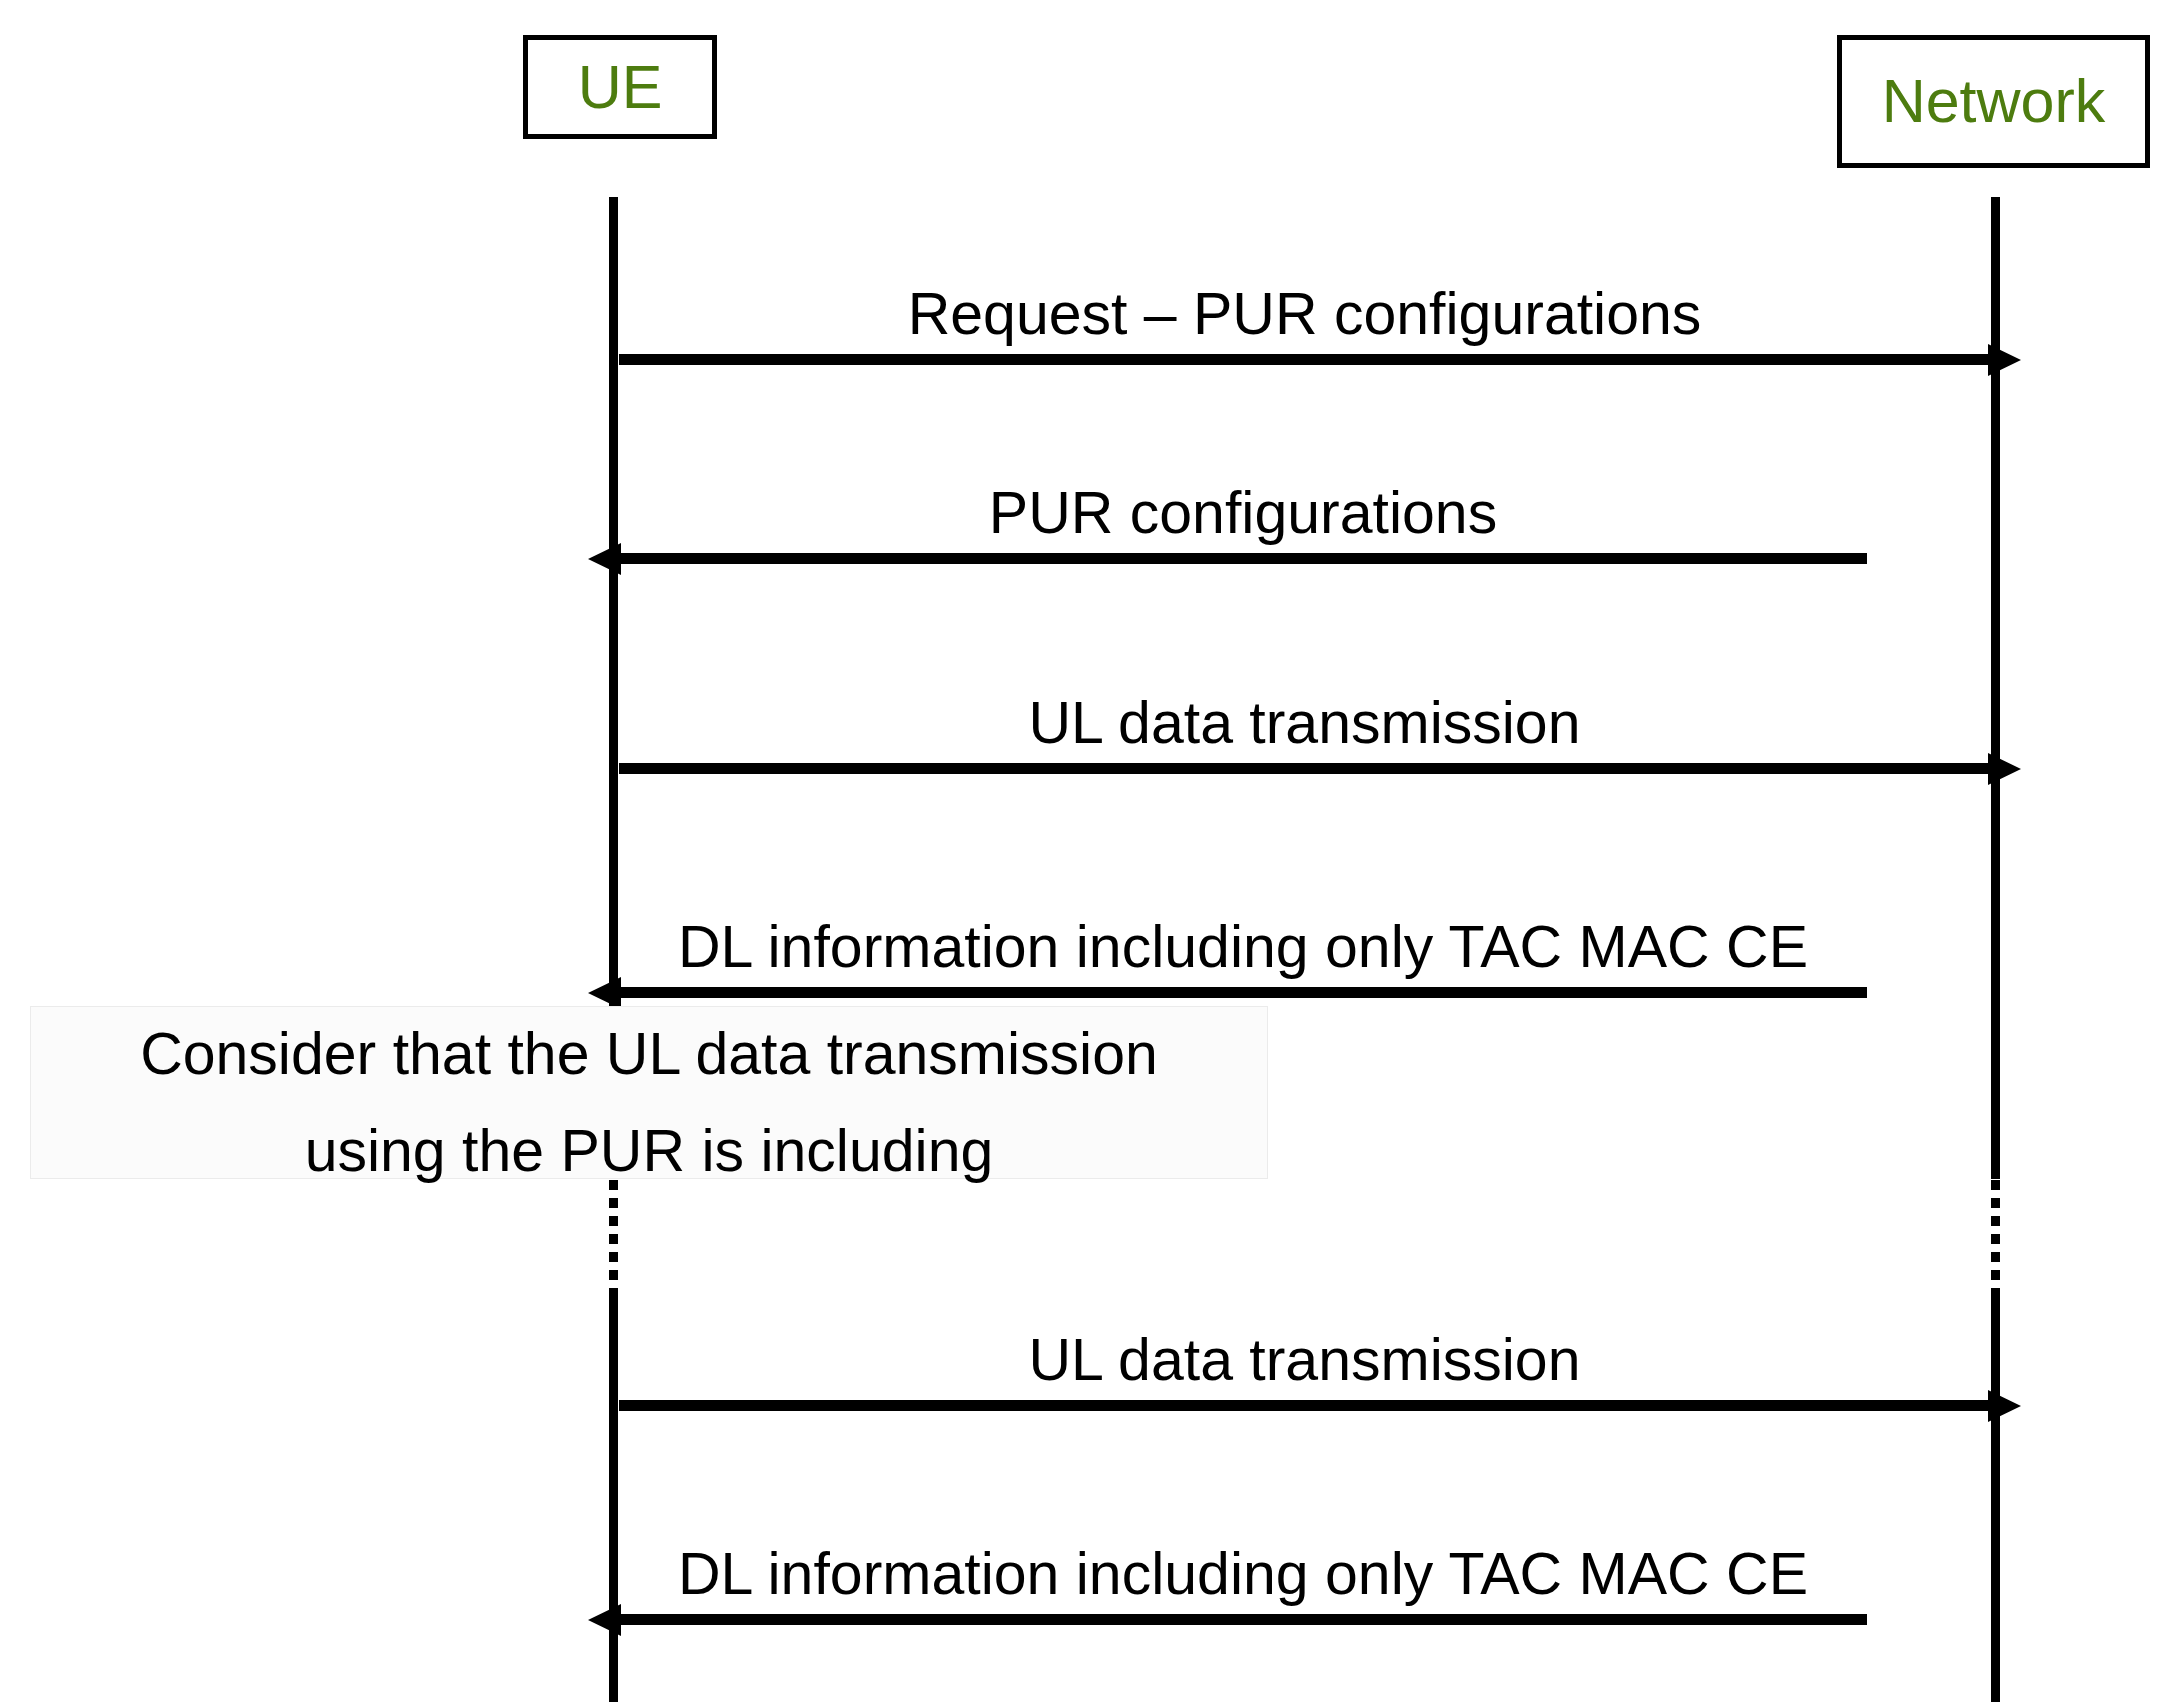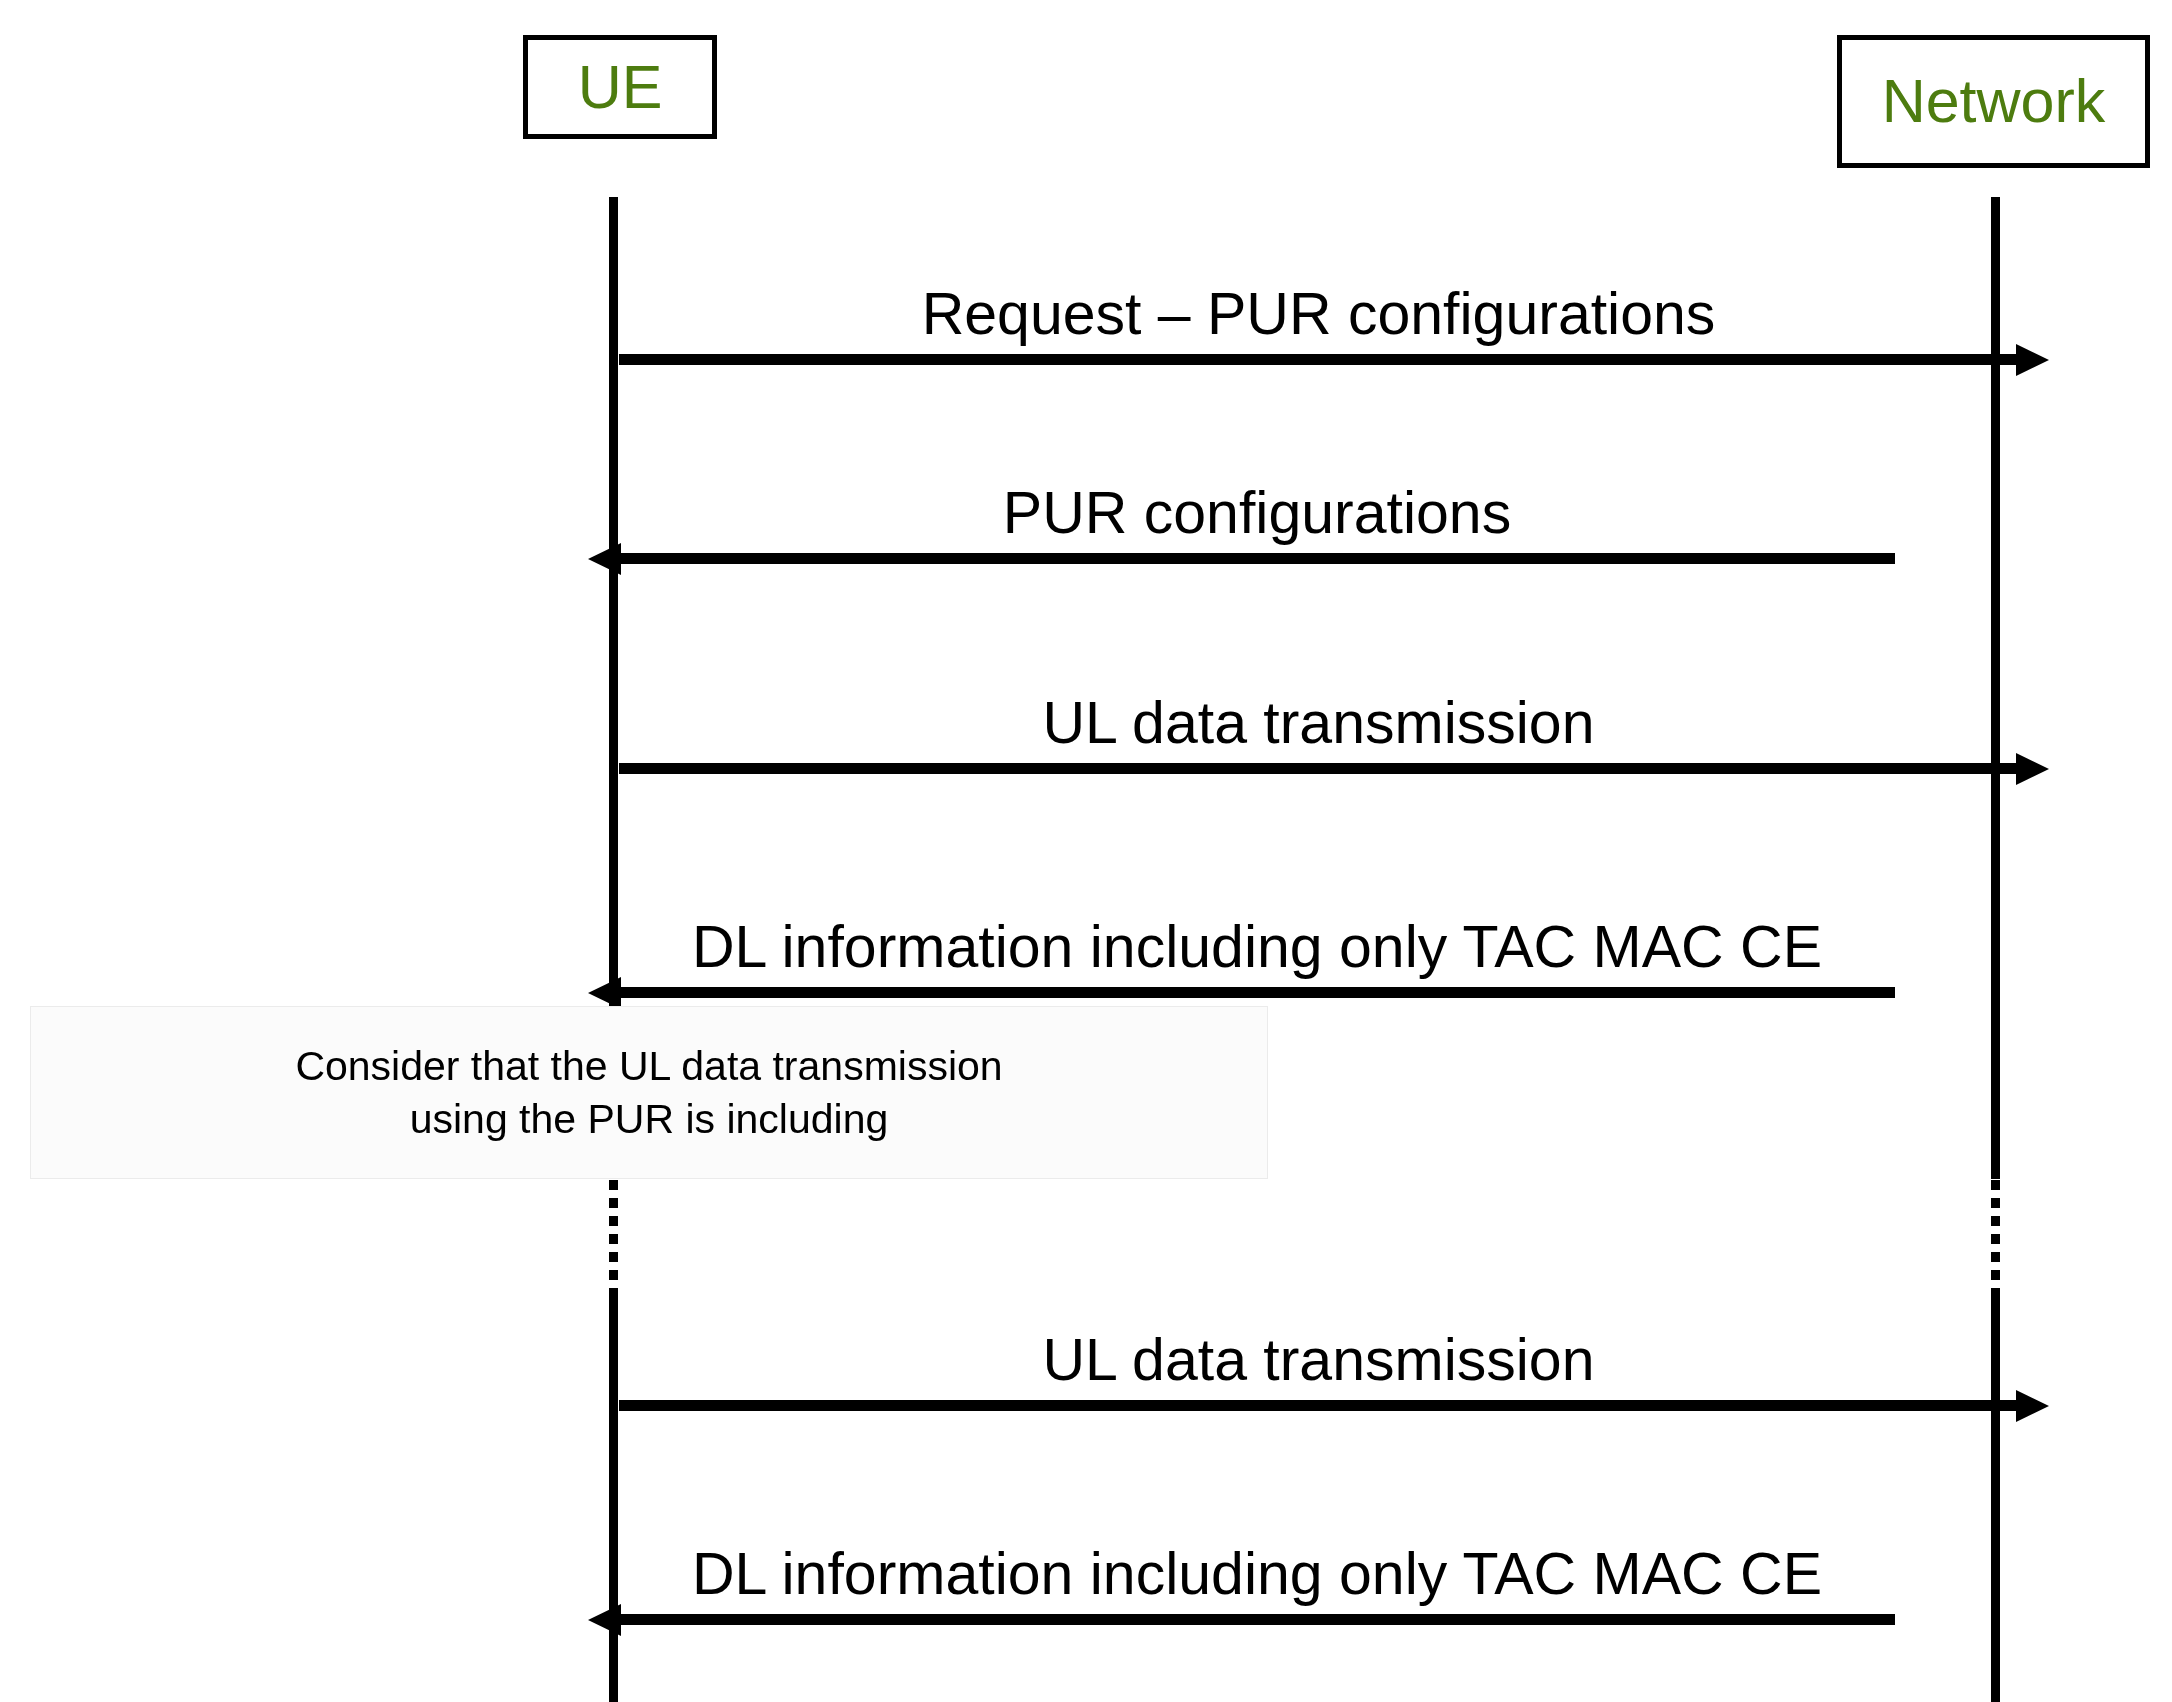--- a/index.html
+++ b/index.html
@@ -53,21 +53,20 @@
   #lifeline-ue-dot    { left: 609px;  top: 1180px; height: 117px; }
   #lifeline-ue-bottom { left: 609px;  top: 1297px; height: 406px; }
   #lifeline-net-top    { left: 1991px; top: 197px;  height: 982px; }
   #lifeline-net-dot    { left: 1991px; top: 1180px; height: 110px; }
   #lifeline-net-bottom { left: 1991px; top: 1290px; height: 412px; }
 
   
   .message {
     position: absolute;
     height: 99px;
-    padding-left: 28px;
   }
   .message-label {
     position: absolute;
     left: 0;
     right: 0;
     bottom: 21.4px;
     text-align: center;
     font-size: 59px;
     line-height: 1;
     color: #000000;
@@ -118,25 +117,26 @@
     height: 173px;
     box-sizing: border-box;
     border: 1.6px solid #ebebeb;
     background: #fbfbfb;
     display: flex;
     flex-direction: column;
     align-items: center;
     justify-content: center;
   }
   .note-line {
-    font-size: 41px;
+    font-size: 59px;
     line-height: 1.28;
     color: #000000;
     white-space: nowrap;
     text-align: left;
+    margin-top: 21px;
   }
 </style>
 </head>
 <body>
 
 <div id="canvas">
 
   <div class="actor-box" id="actor-ue-box">
     <span class="actor-label">UE</span>
   </div>

